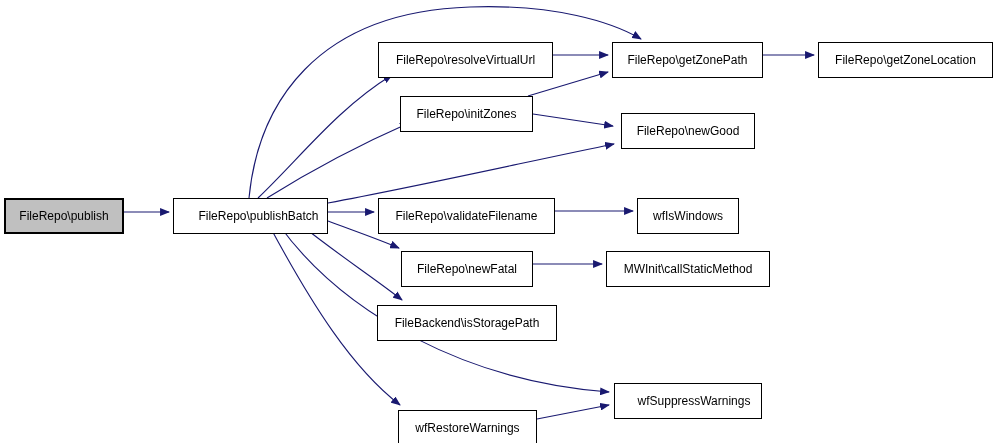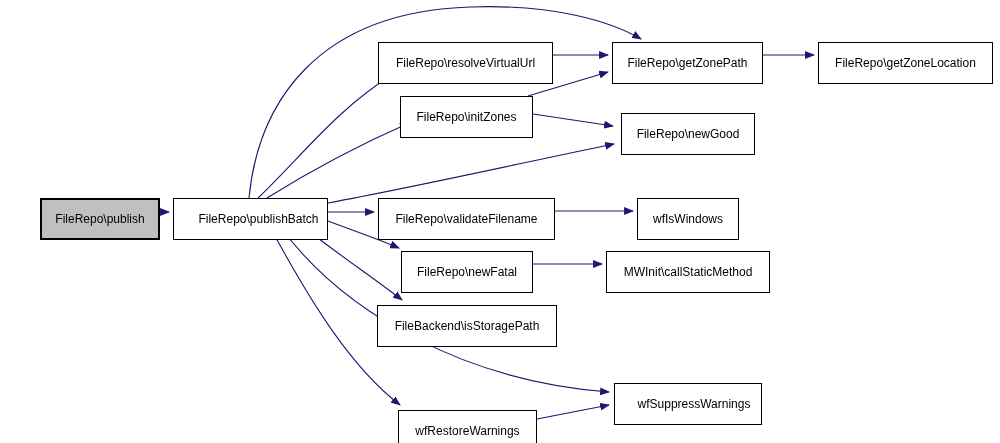--- a/index.html
+++ b/index.html
@@ -9,21 +9,21 @@
     background:var(--bg,#ffffff);
     font-family:"Liberation Sans",sans-serif;
     overflow:hidden;
   }
   svg.edges{position:absolute;left:0;top:0;width:1000px;height:443px;}
   .edge{fill:none;stroke:var(--edge,#191970);stroke-width:1.1px;}
   .arrowhead{fill:var(--edge,#191970);stroke:none;}
   .node{
     position:absolute;
     box-sizing:border-box;
-    height:42px;
+    height:36px;
     border:1px solid var(--node-border,#000000);
     background:var(--node-fill,#ffffff);
     color:#000;
     font-size:12px;
     display:flex;align-items:center;justify-content:center;
     white-space:nowrap;
     cursor:pointer;
   }
   .node.current{
     background:var(--highlight-fill,#c0c0c0);
@@ -56,21 +56,21 @@
     <path class="edge" d="M269,225 C312,305 352,368 400,405" marker-end="url(#arrow)"></path>
     <path class="edge" d="M553,55 L608,55" marker-end="url(#arrow)"></path>
     <path class="edge" d="M528,96 L608,72" marker-end="url(#arrow)"></path>
     <path class="edge" d="M533,114 L613,126" marker-end="url(#arrow)"></path>
     <path class="edge" d="M763,55 L814,55" marker-end="url(#arrow)"></path>
     <path class="edge" d="M555,211 L633,211" marker-end="url(#arrow)"></path>
     <path class="edge" d="M533,264 L602,264" marker-end="url(#arrow)"></path>
     <path class="edge" d="M537,419 L609,405" marker-end="url(#arrow)"></path>
   </svg>
 
-  <div class="node current" style="left:4px;top:198px;width:120px;margin-left:36px;">
+  <div class="node current" style="left:4px;top:198px;width:120px;">
     <span>FileRepo\publish</span>
   </div>
 
   <div class="node" style="left:173px;top:198px;width:155px;padding-left:16px;">
     <span>FileRepo\publishBatch</span>
   </div>
 
   <div class="node" style="left:378px;top:42px;width:175px;">
     <span>FileRepo\resolveVirtualUrl</span>
   </div>

